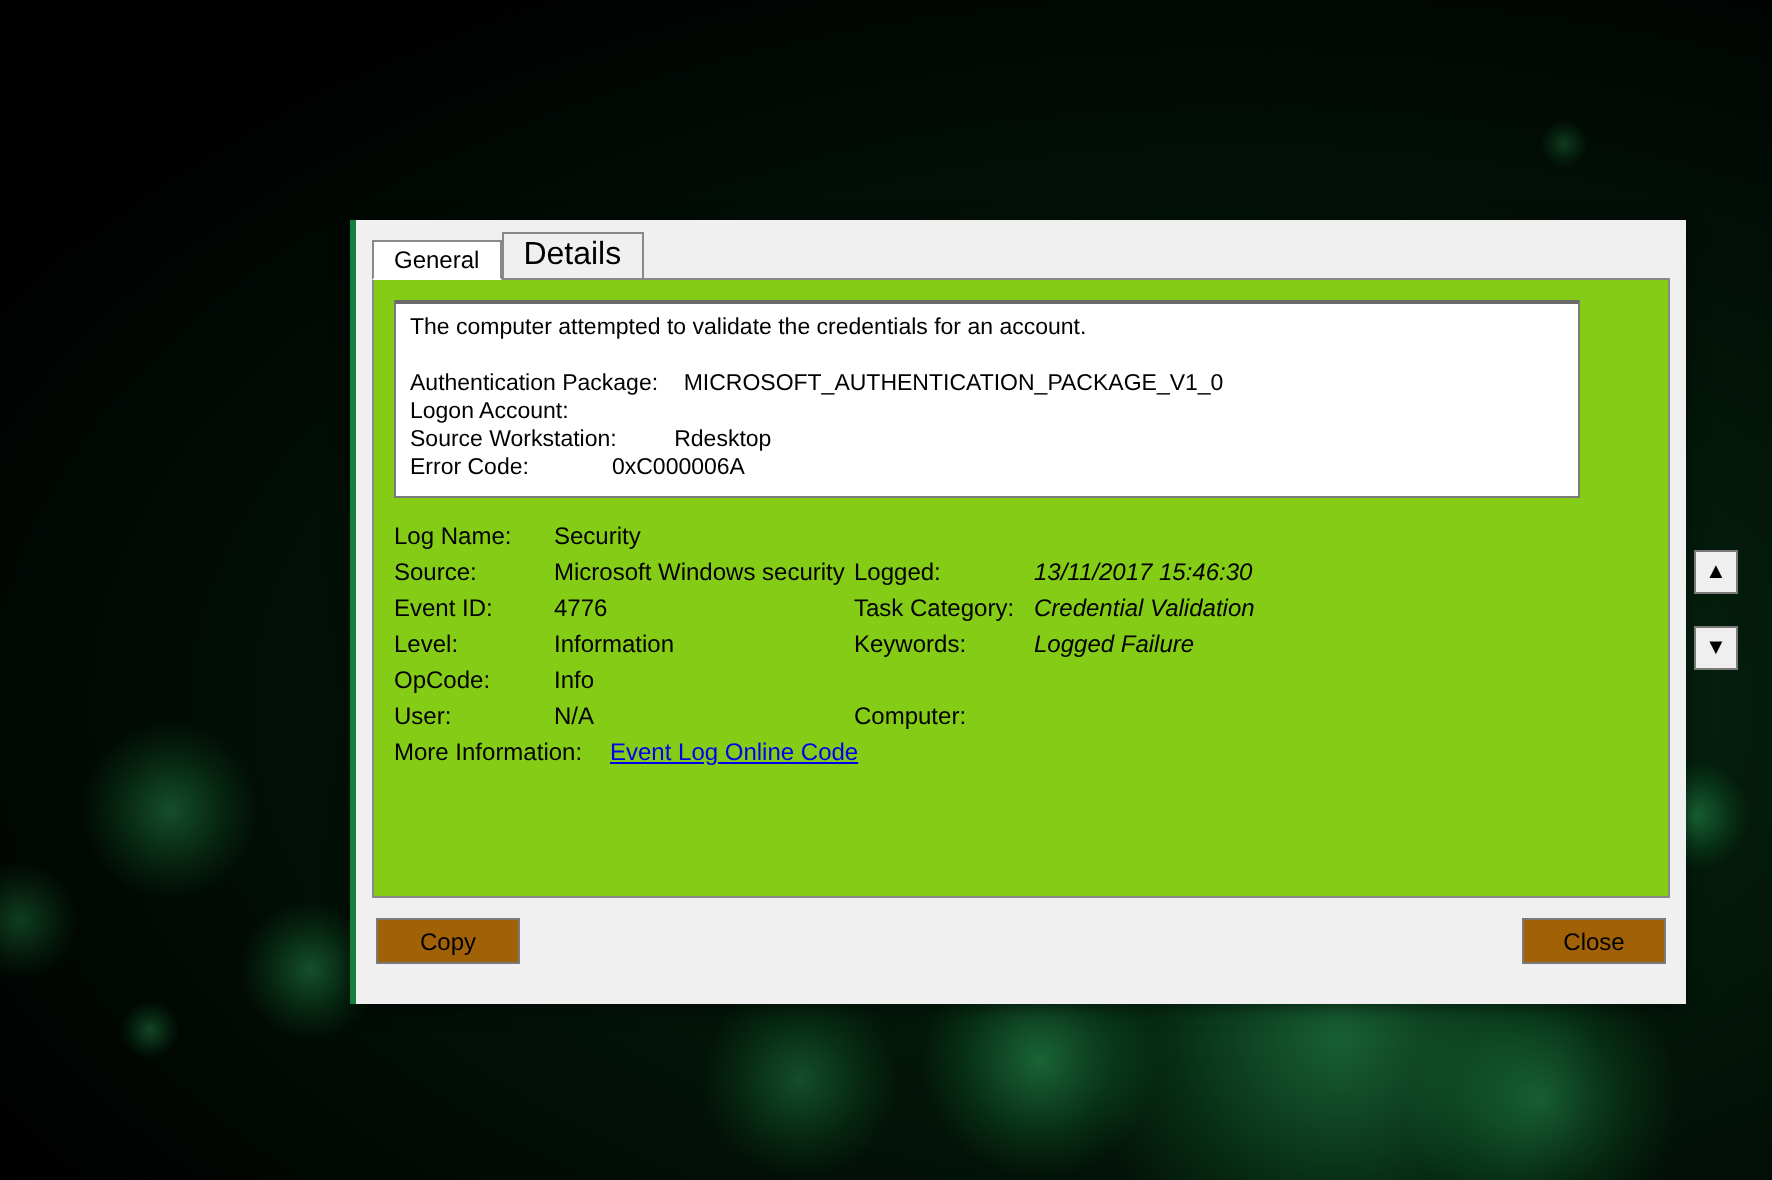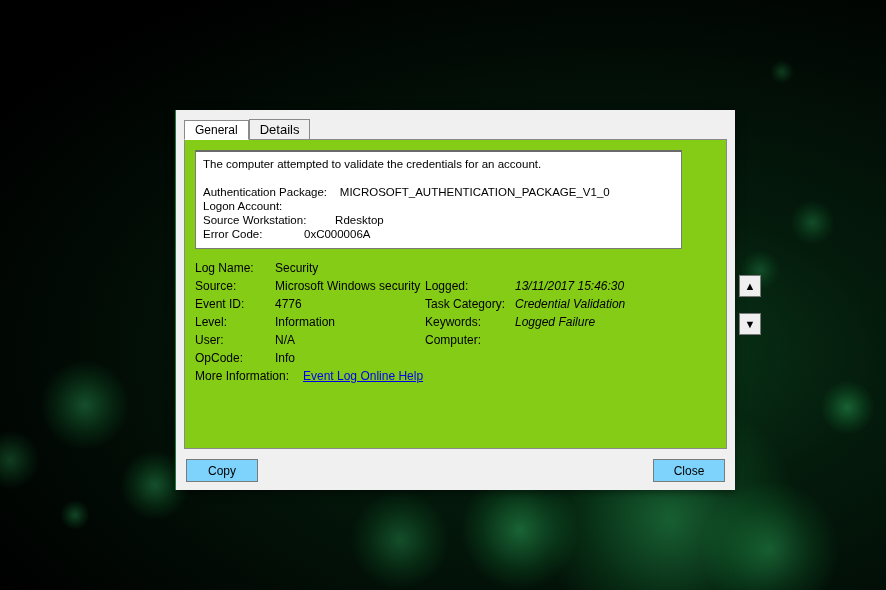--- a/index.html
+++ b/index.html
@@ -32,25 +32,25 @@
   .b8{width:40px;height:40px;left:740px;top:250px;opacity:0.35}
   .b9{width:140px;height:140px;left:700px;top:480px;opacity:0.5}
   .b10{width:30px;height:30px;left:60px;top:500px;opacity:0.45}
   .b11{width:24px;height:24px;left:770px;top:60px;opacity:0.35}
   .b12{width:60px;height:60px;left:-20px;top:430px;opacity:0.4}
 
   
   .window {
     position: absolute;
     left: 175px; top: 110px;
-    width: 560px;
+    width: 668px;
     background: #f0f0f0;
-    border-left: 1px solid #15803d;
+    border-left: 3px solid #15803d;
     box-shadow: 0 2px 8px rgba(0,0,0,0.5);
-    padding-bottom: 0;
+    padding-bottom: 12px;
   }
   .content {
     padding: 8px 8px 0 8px;
   }
   .tabs {
     position: relative;
     display: flex;
     align-items: flex-end;
     height: 21px;
   }
@@ -65,21 +65,21 @@
     position: relative;
   }
   .tab.active {
     background: #fff;
     border-bottom: 1px solid #fff;
     margin-bottom: -1px;
     z-index: 2;
   }
   .tab.inactive {
     background: #f0f0f0;
-    font-size: 13px;
+    font-size: 16px;
     margin-top: 1px;
   }
   .tab-body {
     border: 1px solid #898989;
     background: #84cc16;
     padding: 10px 8px 6px 10px;
     position: relative;
     min-height: 310px;
   }
   .msgbox {
@@ -135,21 +135,21 @@
   }
   .footer {
     display: flex;
     justify-content: space-between;
     padding: 10px 10px 8px 10px;
   }
   .btn {
     min-width: 72px;
     height: 23px;
     border: 1px solid #7a7a7a;
-    background: #7dd3fc;
+    background: #a16207;
     font-size: 12px;
     font-family: inherit;
     cursor: default;
     padding: 0 14px;
   }
 </style>
 </head>
 <body>
 
 <div class="bg">
@@ -199,32 +199,32 @@
           <div class="col-r">Task Category:</div>
           <div class="col-rv">Credential Validation</div>
         </div>
         <div class="row">
           <div class="col-l">Level:</div>
           <div class="col-lv">Information</div>
           <div class="col-r">Keywords:</div>
           <div class="col-rv">Logged Failure</div>
         </div>
         <div class="row">
+          <div class="col-l">OpCode:</div>
+          <div class="col-lv">Info</div>
+        </div>
+        <div class="row">
           <div class="col-l">User:</div>
           <div class="col-lv">N/A</div>
           <div class="col-r">Computer:</div>
           <div class="col-rv"></div>
         </div>
-        <div class="row">
-          <div class="col-l">OpCode:</div>
-          <div class="col-lv">Info</div>
-        </div>
         <div class="row wide">
           <div class="col-l">More Information:</div>
-          <a class="link">Event Log Online Help</a>
+          <a class="link">Event Log Online Code</a>
         </div>
       </div>
 
       <div class="arrows">
         <div class="arrow-btn">
           <span>▲</span>
         </div>
         <div class="arrow-btn">
           <span>▼</span>
         </div>

